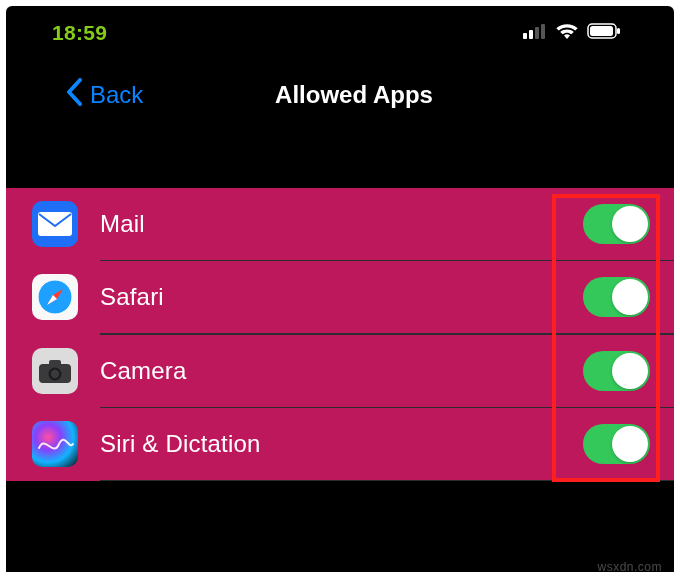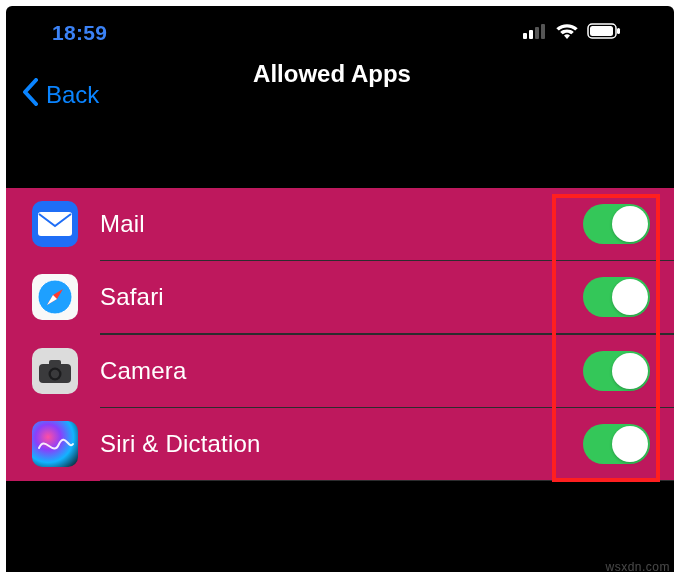--- a/index.html
+++ b/index.html
@@ -16,31 +16,32 @@
       background:#000;
       border-radius:6px 6px 0 0;
       overflow:hidden;
     }
 
     
     .status-bar {
       height:54px;
       display:flex; align-items:center; justify-content:space-between;
       padding:0 53px 0 46px;
-      color:#3b82f6;
+      color:#84cc16;
     }
     .status-time { font-size:21px; font-weight:600; letter-spacing:0.3px; }
     .status-right { display:flex; align-items:center; gap:8px; }
 
     
     .nav-bar {
       position:relative;
       height:70px;
-      display:flex; 
+      display:flex; align-items:center;
       padding:0 16px;
+      margin-left:44px;
     }
     .nav-back { display:flex; align-items:center; color:#0a84ff; font-size:24px; cursor:pointer; }
     .nav-back .chev { margin-right:6px; }
     .nav-title {
       position:absolute; left:0; right:16px; text-align:center;
       color:#fff; font-size:24px; font-weight:600;
       pointer-events:none;
     }
 
     
@@ -93,21 +94,21 @@
     
     .ic-mail { background:#1f6ef6; }
     .ic-safari { background:#f8f8f8; }
     .ic-facetime { background:#31d158; }
     .ic-camera { background:#dcdcdc; }
     .ic-siri {
       background:radial-gradient(circle at 35% 35%, #ff4fa3 0%, #8a3ffb 30%, #12b3ff 60%, #0a0a0a 100%);
     }
 
     .watermark {
-      position:absolute; right:4px; bottom:-2px;
+      position:absolute; right:12px; bottom:-2px;
       font-size:12px; color:rgba(255,255,255,.28); letter-spacing:.5px;
       font-family:Arial, sans-serif;
     }
   </style>
 </head>
 <body>
 
 <div class="device">
 
   <div class="status-bar">

